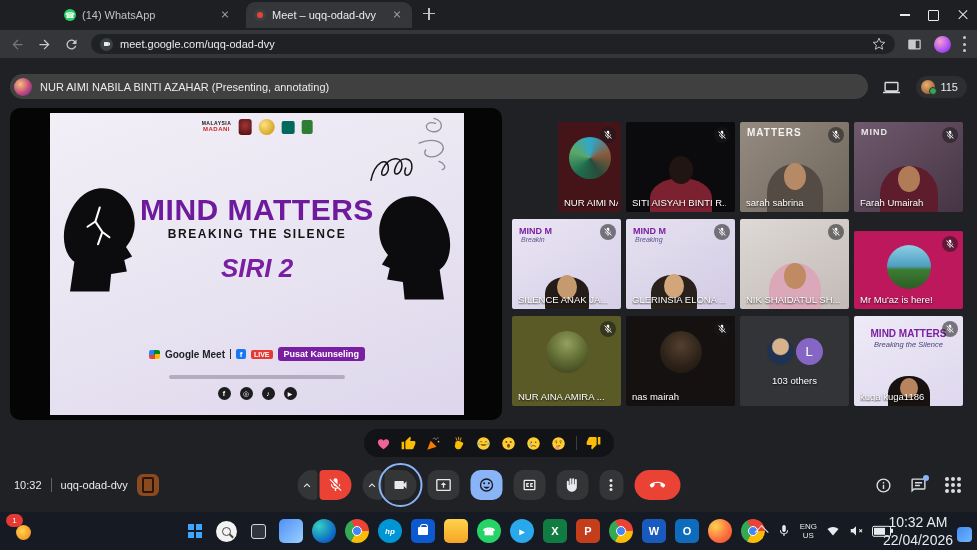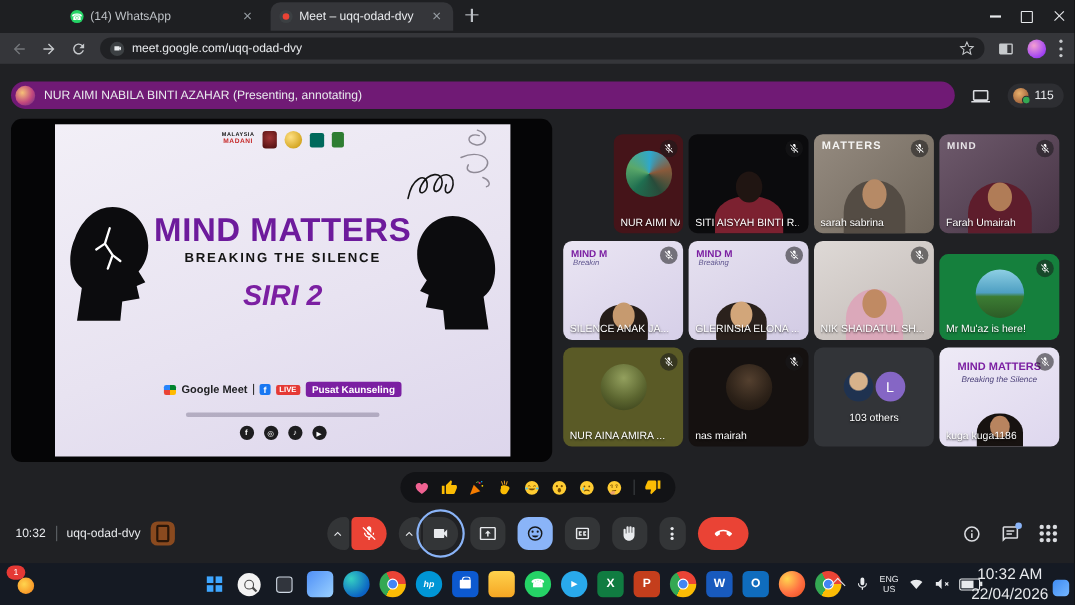--- a/index.html
+++ b/index.html
@@ -42,21 +42,21 @@
   .site-ic{width:13px;height:13px;border-radius:50%;background:#3c4043;display:flex;align-items:center;justify-content:center;color:#e8eaed;flex:none;}
   .site-ic svg{width:8px;height:8px;}
   .url-text{flex:1;white-space:nowrap;overflow:hidden;}
   .star-ic{width:14px;height:14px;color:#c7cacd;flex:none;}
   .panel-ic{width:15px;height:15px;color:#c7cacd;flex:none;}
   .profile-av{width:17px;height:17px;border-radius:50%;background:radial-gradient(circle at 35% 32%,#f3a0d0,#a142f4 70%,#5e2a9e);flex:none;}
   .kebab{width:4px;height:16px;display:flex;flex-direction:column;justify-content:space-between;flex:none;}
   .kebab i{width:3px;height:3px;border-radius:50%;background:#c7cacd;}
 
   
-  .banner{position:absolute;left:10px;top:74px;width:858px;height:25px;background:#701a75;border-radius:13px;display:flex;align-items:center;gap:8px;padding:0 10px 0 4px;box-sizing:border-box;color:#e8eaed;font-size:11px;}
+  .banner{position:absolute;left:10px;top:74px;width:858px;height:25px;background:#404040;border-radius:13px;display:flex;align-items:center;gap:8px;padding:0 10px 0 4px;box-sizing:border-box;color:#e8eaed;font-size:11px;}
   .banner-av{width:18px;height:18px;border-radius:50%;background:radial-gradient(circle at 35% 35%,#f6c177,#c2487e 55%,#5b2a86);flex:none;}
   .hdr-screen{position:absolute;top:79px;right:76px;width:19px;height:17px;color:#dadce0;}
   .people-chip{position:absolute;top:76px;right:10px;height:22px;border-radius:12px;background:#2d2e32;display:flex;align-items:center;gap:5px;padding:0 9px 0 5px;color:#e8eaed;font-size:11px;}
   .chip-av{width:14px;height:14px;border-radius:50%;background:radial-gradient(circle at 40% 35%,#e8b06b,#8a4a2c);position:relative;flex:none;}
   .chip-av::after{content:"";position:absolute;right:-2px;bottom:-1px;width:6px;height:6px;border-radius:50%;background:#34a853;border:1px solid #2d2e32;}
 
   
   .stage{position:absolute;left:10px;top:108px;width:492px;height:312px;background:#050506;border-radius:10px;overflow:hidden;}
   .slide{position:absolute;left:40px;top:5px;width:414px;height:302px;background:linear-gradient(160deg,#f2eff7 0%,#e8e3f1 55%,#ddd6ec 100%);}
   .logos{position:absolute;top:6px;left:50%;transform:translateX(-50%);display:flex;align-items:center;gap:7px;}
@@ -84,21 +84,21 @@
   .fineprint{position:absolute;top:262px;left:50%;transform:translateX(-50%);width:176px;height:4px;border-radius:2px;background:rgba(90,80,110,.35);}
   .socials{position:absolute;top:274px;left:0;right:0;display:flex;justify-content:center;gap:9px;}
   .soc{width:13px;height:13px;border-radius:50%;background:#1d1d1f;color:#fff;font-size:7px;display:flex;align-items:center;justify-content:center;}
   .soc-f::after{content:"f";font-weight:bold;}
   .soc-ig::after{content:"\25CE";}
   .soc-tt::after{content:"\266A";}
   .soc-yt::after{content:"\25B6";font-size:6px;}
 
   
   .grid{position:absolute;left:512px;top:122px;width:455px;display:grid;grid-template-columns:repeat(4,109px);grid-auto-rows:90px;gap:7px 5px;}
-  .tile{position:relative;border-radius:8px;overflow:hidden;background:#3c4043;}
+  .tile{position:relative;border-radius:2px;overflow:hidden;background:#3c4043;}
   .tile .name{position:absolute;left:6px;bottom:4px;font-size:9.5px;color:#fff;text-shadow:0 1px 2px rgba(0,0,0,.85);max-width:86%;white-space:nowrap;overflow:hidden;}
   .tile .mic{position:absolute;top:5px;right:5px;width:16px;height:16px;border-radius:50%;background:rgba(25,26,28,.55);display:flex;align-items:center;justify-content:center;}
   .tile .mic svg{width:10px;height:10px;fill:#fff;}
   .av{position:absolute;left:50%;top:36px;transform:translate(-50%,-50%);border-radius:50%;}
   .t1{background:#451419;margin-left:46px;}
   .t1 .av{width:42px;height:42px;background:conic-gradient(from 220deg,#1f6e50,#5aa86a,#2fa7cc,#8a5a3b,#284b3a,#1f6e50);}
   .t2{background:#0b0b0d;}
   .t2 .p{position:absolute;left:50%;bottom:-6px;transform:translateX(-50%);width:62px;height:40px;border-radius:50% 50% 6px 6px;background:#7c2130;}
   .t2 .h{position:absolute;left:50%;bottom:28px;transform:translateX(-50%);width:24px;height:28px;border-radius:50%;background:#201512;}
   .t3{background:linear-gradient(135deg,#958b80 0%,#6f665b 100%);}
@@ -115,21 +115,21 @@
   .t5 .p{position:absolute;left:50%;bottom:-4px;transform:translateX(-50%);width:44px;height:36px;border-radius:46% 46% 6px 6px;background:#241c18;}
   .t5 .f{position:absolute;left:50%;bottom:10px;transform:translateX(-50%);width:20px;height:24px;border-radius:50%;background:#c69a6f;}
   .t6{background:linear-gradient(150deg,#e6e1f0,#d2cbe4);}
   .t6 .bgt{position:absolute;top:7px;left:7px;font-size:9px;font-weight:800;color:#7b1fa2;}
   .t6 .bgs{position:absolute;top:17px;left:9px;font-size:7px;font-style:italic;color:#5e548e;}
   .t6 .p{position:absolute;left:44%;bottom:-4px;transform:translateX(-50%);width:46px;height:38px;border-radius:46% 46% 6px 6px;background:#2a211c;}
   .t6 .f{position:absolute;left:44%;bottom:11px;transform:translateX(-50%);width:20px;height:24px;border-radius:50%;background:#d2a67a;}
   .t7{background:linear-gradient(150deg,#ded9d6,#c2bab6);}
   .t7 .p{position:absolute;left:50%;bottom:-10px;transform:translateX(-50%);width:52px;height:56px;border-radius:48% 48% 8px 8px;background:#dba8ba;}
   .t7 .f{position:absolute;left:50%;bottom:20px;transform:translateX(-50%);width:22px;height:26px;border-radius:50%;background:#c08a63;}
-  .t8{background:#15803d;margin-top:12px;}
+  .t8{background:#be185d;margin-top:12px;}
   .t8 .av{width:44px;height:44px;background:linear-gradient(to bottom,#8ecfe4 0%,#4e9fc2 48%,#3c7c33 56%,#2c5c26 100%);}
   .t9{background:#5a5a26;}
   .t9 .av{width:42px;height:42px;background:radial-gradient(circle at 50% 30%,#93a05e 0%,#5c6630 55%,#343a17 100%);}
   .t10{background:#151110;}
   .t10 .av{width:42px;height:42px;background:radial-gradient(circle at 50% 35%,#54402f 0%,#2c2118 60%,#1b140f 100%);}
   .t11{background:#323438;}
   .t11 .avrow{position:absolute;top:22px;left:50%;transform:translateX(-50%);display:flex;align-items:center;gap:2px;}
   .t11 .av1{width:27px;height:27px;border-radius:50%;background:radial-gradient(circle at 50% 32%,#d7b28b 0 34%,#1f3250 40%);}
   .t11 .av2{width:27px;height:27px;border-radius:50%;background:#8566c5;color:#fff;display:flex;align-items:center;justify-content:center;font-size:13px;}
   .t11 .name{left:0;right:0;bottom:20px;text-align:center;max-width:none;}

